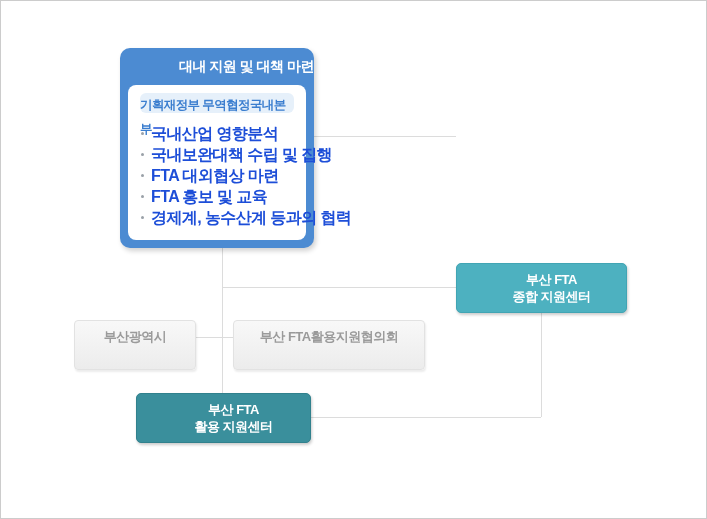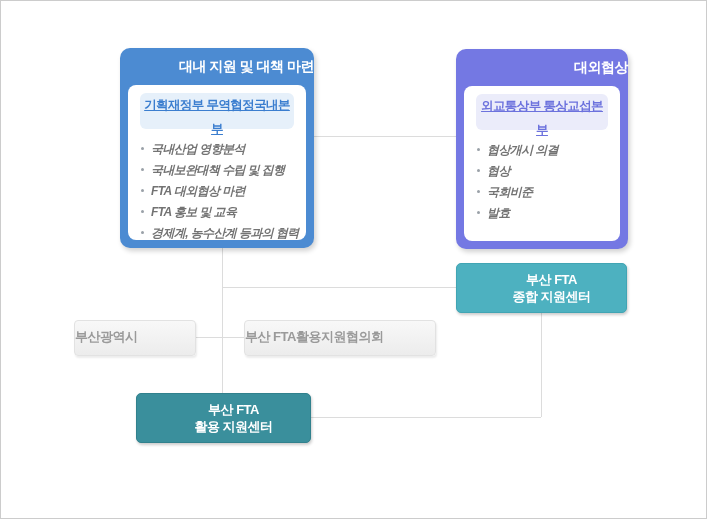--- a/index.html
+++ b/index.html
@@ -17,56 +17,56 @@
   }
   .bigbox .bigbox-title{
     height:37px;line-height:37px;text-align:right;
     color:#ffffff;font-weight:bold;font-size:14px;letter-spacing:-0.5px;
   }
   .bigbox .panel{
     position:absolute;left:8px;right:8px;top:37px;bottom:8px;
     background:#ffffff;border-radius:8px;
   }
   .pill{
-    margin:8px 12px 0 12px;height:36px;line-height:24px;border-radius:6px;
-    text-align:center;font-weight:bold;font-size:12.5px;letter-spacing:-0.6px;text-decoration:underline;
+    margin:8px 12px 0 12px;height:20px;line-height:24px;border-radius:6px;
+    text-align:left;font-weight:bold;font-size:12.5px;letter-spacing:-0.6px;
   }
   ul.bullets{list-style:none;margin:10px 0 0 0;padding:0 6px 0 13px;}
   ul.bullets li{
-    font-size:12px;font-weight:bold;color:#737373;line-height:21px;
-    letter-spacing:-0.6px;white-space:nowrap;font-style:italic;
+    font-size:16px;font-weight:bold;color:#1d4ed8;line-height:21px;
+    letter-spacing:-0.6px;white-space:nowrap;
   }
   .dot{
     display:inline-block;width:3px;height:3px;border-radius:50%;
     background:#9aa1a8;margin:0 7px 3px 0;vertical-align:middle;
   }
   
   .tealbox{
     position:absolute;border-radius:5px;color:#ffffff;font-weight:bold;
     font-size:13px;line-height:17px;text-align:center;letter-spacing:-0.5px;
     display:flex;flex-direction:column;justify-content:center;
     box-shadow:1px 2px 3px rgba(0,0,0,.2);
     padding-left:20px;
   }
   #comprehensive-center{background:var(--comprehensive-teal,#4db1c0);border:1px solid #41a5b4;}
   #utilization-center{background:var(--utilization-teal,#3a8f9c);border:1px solid #31818d;}
   
   .graybox{
-    position:absolute;height:36px;line-height:32px;
+    position:absolute;height:50px;line-height:32px;text-align:center;
     background:linear-gradient(#f8f8f8,#ececec);border:1px solid #e2e2e2;
     border-radius:4px;color:#9a9a9a;font-weight:bold;font-size:13px;
     letter-spacing:-0.5px;box-shadow:1px 2px 2px rgba(0,0,0,.08);
   }
   #domestic-box{left:119px;top:47px;width:194px;height:200px;background:var(--domestic-header,#4c8bd2);}
   #domestic-box .pill{background:#e6f0fa;color:#3b7ecf;}
   #external-box{left:455px;top:48px;width:172px;height:200px;background:var(--external-header,#7478e3);}
   #external-box .pill{background:#ebecfa;color:#6c72dd;}
   #comprehensive-center{left:455px;top:262px;width:171px;height:50px;}
   #busan-city{left:73px;top:319px;width:122px;}
-  #council{left:243px;top:319px;width:192px;}
+  #council{left:232px;top:319px;width:192px;}
   #utilization-center{left:135px;top:392px;width:175px;height:50px;}
 </style>
 </head>
 <body>
 
 <div id="canvas">
 
   <div class="line" style="left:313px;top:135px;width:142px;height:1px;"></div>
   <div class="line" style="left:221px;top:247px;width:1px;height:145px;"></div>
   <div class="line" style="left:221px;top:286px;width:234px;height:1px;"></div>
@@ -81,32 +81,20 @@
       <ul class="bullets">
         <li><span class="dot"></span><span>국내산업 영향분석</span></li>
         <li><span class="dot"></span><span>국내보완대책 수립 및 집행</span></li>
         <li><span class="dot"></span><span>FTA 대외협상 마련</span></li>
         <li><span class="dot"></span><span>FTA 홍보 및 교육</span></li>
         <li><span class="dot"></span><span>경제계, 농수산계 등과의 협력</span></li>
       </ul>
     </div>
   </div>
 
-  <div class="bigbox" id="external-box">
-    <div class="bigbox-title">대외협상</div>
-    <div class="panel">
-      <div class="pill">외교통상부 통상교섭본부</div>
-      <ul class="bullets">
-        <li><span class="dot"></span><span>협상개시 의결</span></li>
-        <li><span class="dot"></span><span>협상</span></li>
-        <li><span class="dot"></span><span>국회비준</span></li>
-        <li><span class="dot"></span><span>발효</span></li>
-      </ul>
-    </div>
-  </div>
 
   <div class="tealbox" id="comprehensive-center">
     <div>부산 FTA</div>
     <div>종합 지원센터</div>
   </div>
 
   <div class="graybox" id="busan-city">부산광역시</div>
   <div class="graybox" id="council">부산 FTA활용지원협의회</div>
 
   <div class="tealbox" id="utilization-center">

